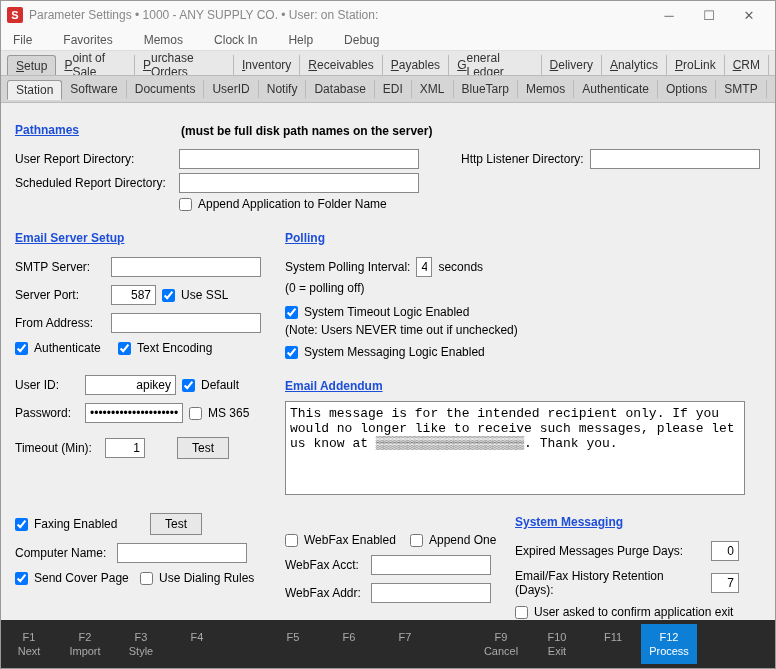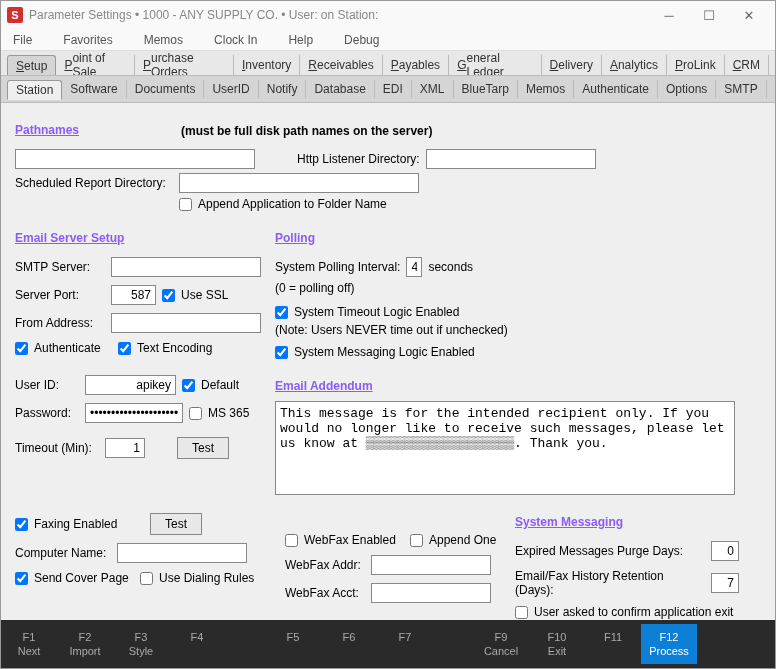--- a/index.html
+++ b/index.html
@@ -19,21 +19,21 @@
 .tabrow1 .tab { padding: 3px 8px 3px 8px; color: #333; font-size: 12px; border-right: 1px solid #bbb; height: 20px; display:flex; align-items:center; }
 .tabrow1 .tab.active { background: #d5d5d5; border: 1px solid #999; border-bottom: none; border-radius: 3px 3px 0 0; }
 .tabrow1 .tab .ul { text-decoration: underline; }
 
 .tabrow2 { display: flex; align-items: center; padding: 3px 6px; background: #d5d5d5; border-top: 1px solid #bbb; border-bottom: 1px solid #bbb; gap: 0; }
 .tabrow2 .tab { padding: 2px 8px; color: #333; font-size: 12px; border-right: 1px solid #bbb; }
 .tabrow2 .tab.active { background: #efefef; border: 1px solid #999; border-bottom: 1px solid #efefef; border-radius: 3px 3px 0 0; position: relative; top: 1px; }
 
 .content { flex: 1; background: #efefef; padding: 10px 14px; position: relative; overflow: hidden; }
 
-.section-header { font-weight: bold; text-decoration: underline; color: #8b5cf6; margin: 6px 0 8px 0; font-size: 12px; }
+.section-header { font-weight: bold; text-decoration: underline; color: #1d4ed8; margin: 6px 0 8px 0; font-size: 12px; }
 .note { font-weight: bold; color: #000; font-size: 12px; }
 .row { display: flex; align-items: center; margin: 4px 0; gap: 6px; }
 .lbl { color: #000; font-size: 12px; }
 input[type=text], input[type=password] { height: 20px; border: 1px solid #888; padding: 1px 4px; font-size: 12px; background: #fff; }
 .blur { color: transparent; text-shadow: 0 0 5px rgba(100,100,100,0.6); background:#fff; }
 input[type=checkbox] { width: 13px; height: 13px; }
 button.btn { height: 22px; padding: 0 14px; background: #e8e8e8; border: 1px solid #888; font-size: 12px; }
 
 textarea { font-family: "Courier New", monospace; font-size: 13px; border: 1px solid #888; padding: 4px; resize: none; background: #fff; }
 
@@ -97,38 +97,39 @@
       <div class="tab">SMTP</div>
     </div>
 
   <div class="content">
 
     <div class="row">
       <div class="section-header" style="width:160px">Pathnames</div>
       <div class="note">(must be full disk path names on the server)</div>
     </div>
     <div class="row">
+      <div class="lbl" style="width:158px">User Report Directory:</div>
       <input type="text" class="blur" style="width: 240px;" value="">
       <div style="width:30px"></div>
       <div class="lbl">Http Listener Directory:</div>
       <input type="text" style="width: 170px;" value="">
     </div>
     <div class="row">
       <div class="lbl" style="width:158px">Scheduled Report Directory:</div>
       <input type="text" class="blur" style="width: 240px;" value="">
     </div>
     <div class="row">
       <div style="width:158px"></div>
       <input type="checkbox" style="">
       <div class="lbl">Append Application to Folder Name</div>
     </div>
 
     <div style="height:10px"></div>
 
-    <div style="display:flex; ">
+    <div style="display:flex; gap:10px;">
 
       <div class="col" style="width:260px">
         <div class="section-header">Email Server Setup</div>
         <div class="row">
           <div class="lbl" style="width:90px">SMTP Server:</div>
           <input type="text" class="blur" style="width: 150px;" value="">
         </div>
         <div class="row">
           <div class="lbl" style="width:90px">Server Port:</div>
           <input type="text" style="width: 45px; text-align: right;" value="587">
@@ -216,25 +217,25 @@
 
       <div class="col" style="width:220px">
         <div style="height:20px"></div>
         <div class="row">
           <input type="checkbox" style="">
           <div class="lbl" style="width:100px">WebFax Enabled</div>
           <input type="checkbox" style="">
           <div class="lbl">Append One</div>
         </div>
         <div class="row">
+          <div class="lbl" style="width:80px">WebFax Acct:</div>
+          <input type="text" class="blur" style="width: 120px;">
+        </div>
+        <div class="row">
           <div class="lbl" style="width:80px">WebFax Addr:</div>
-          <input type="text" class="blur" style="width: 120px;">
-        </div>
-        <div class="row">
-          <div class="lbl" style="width:80px">WebFax Acct:</div>
           <input type="text" class="blur" style="width: 120px;">
         </div>
       </div>
 
       <div class="col" style="flex:1">
         <div class="section-header">System Messaging</div>
         <div class="row">
           <div class="lbl" style="width:190px">Expired Messages Purge Days:</div>
           <input type="text" style="width: 28px; text-align: right;" value="0">
         </div>

